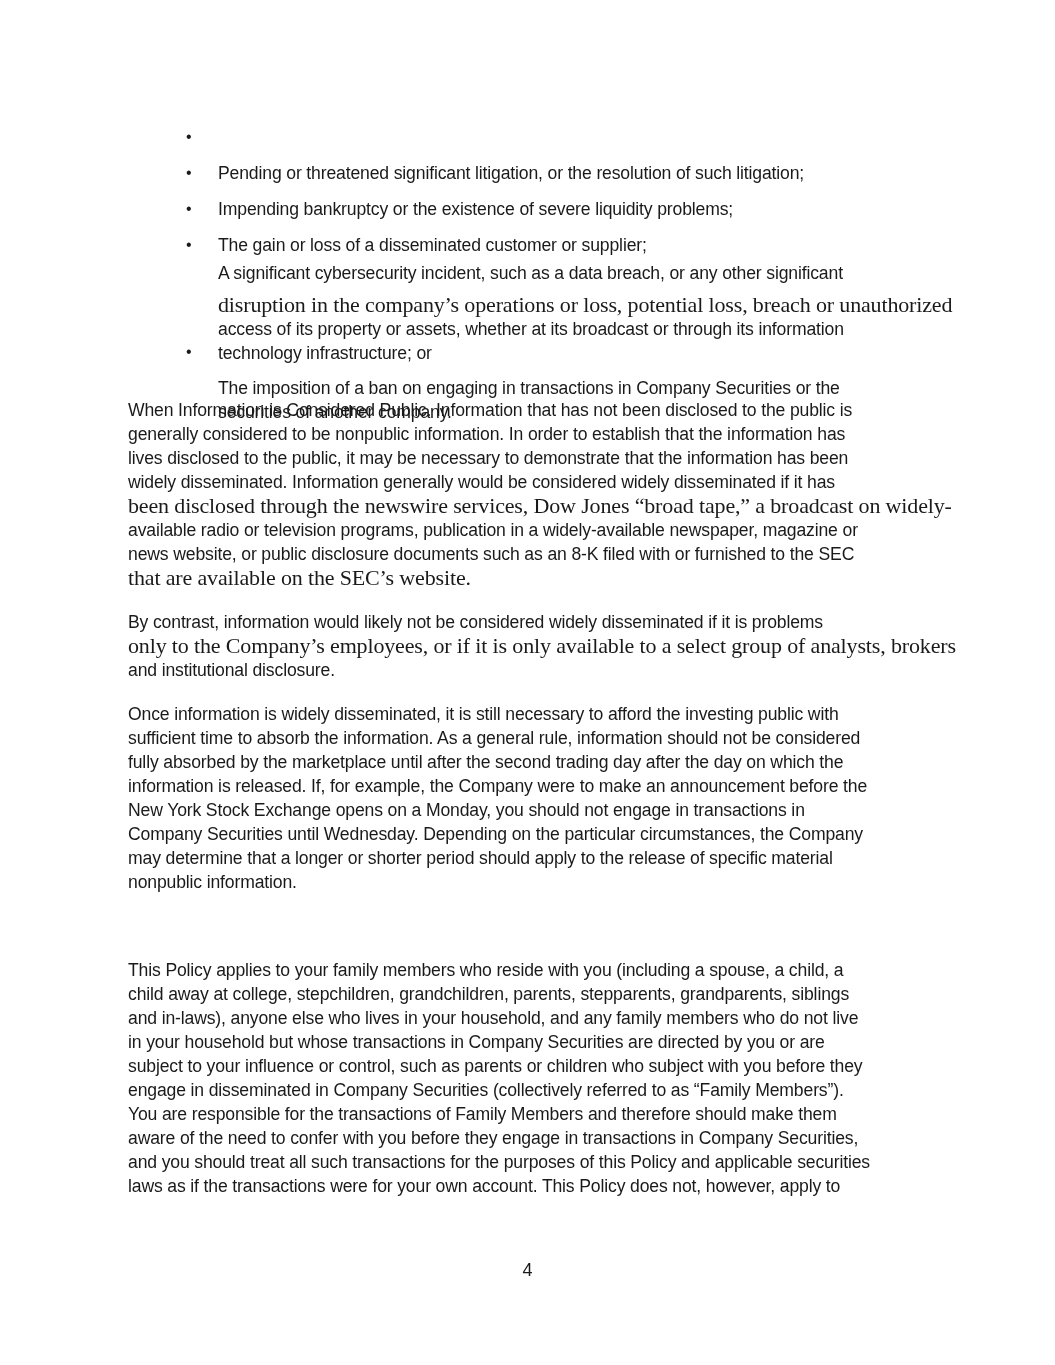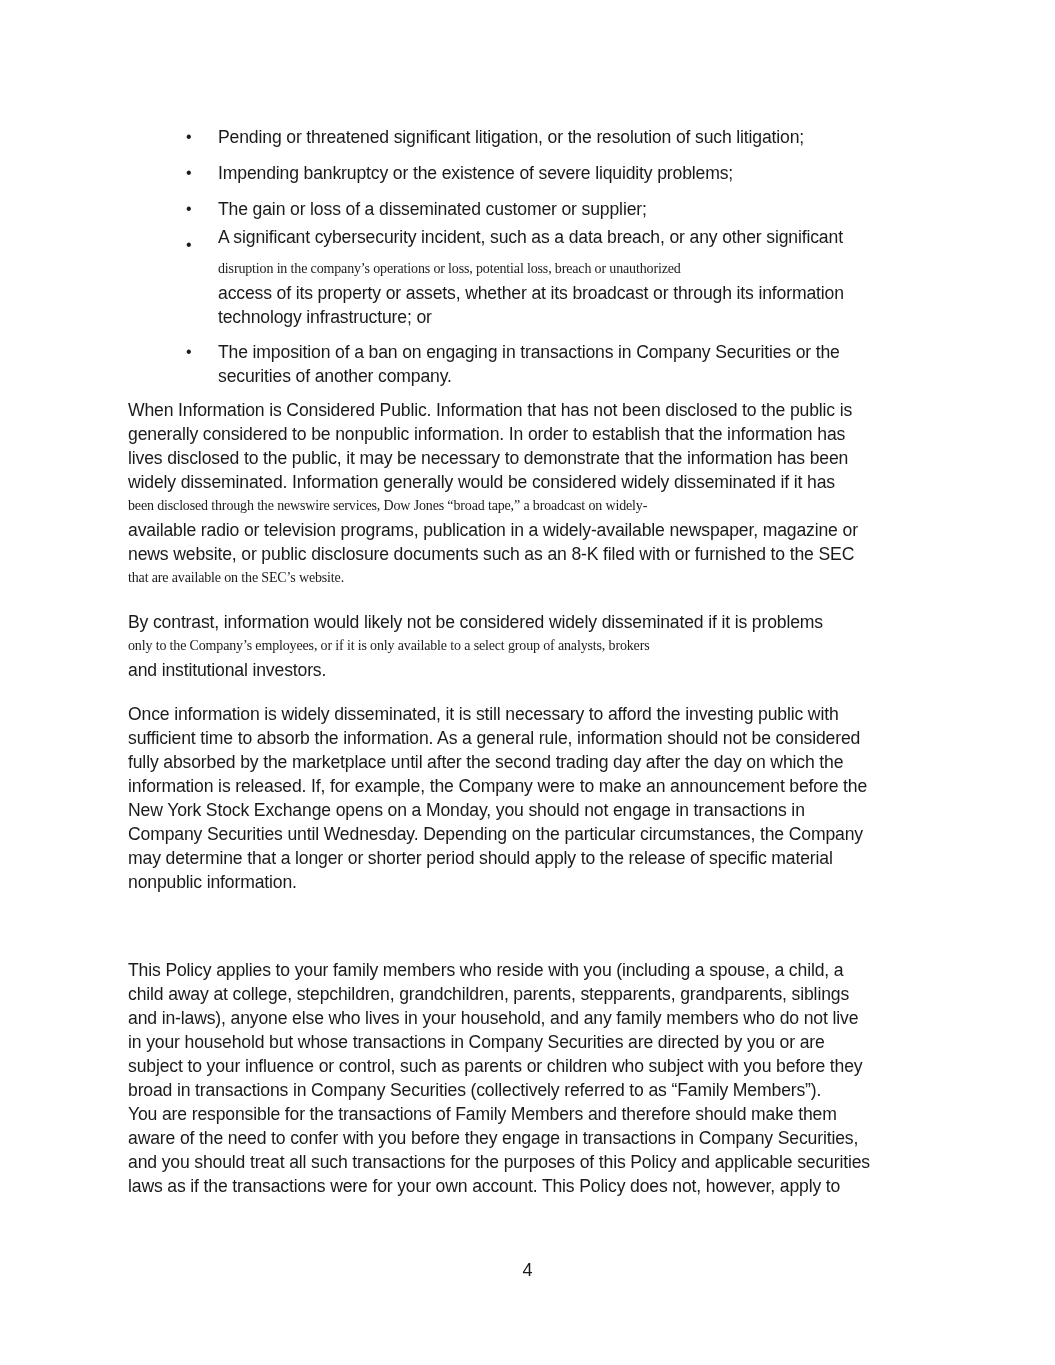--- a/index.html
+++ b/index.html
@@ -26,29 +26,29 @@
       position: absolute;
       left: 128px;
       white-space: nowrap;
       font-size: 17.6px;
       line-height: 24px;
       letter-spacing: -0.15px;
       transform-origin: left top;
     }
     .line.serif {
       font-family: "Liberation Serif", serif;
-      font-size: 14px;
+      font-size: 22px;
     }
     .bullet-dot {
       position: absolute;
       left: 186px;
       font-size: 16px;
       line-height: 24px;
     }
-    .bullet-text { left: 218px; }
+    .bullet-text { left: 218px; margin-top: 36px; }
     .heading {
       text-decoration: underline;
       text-underline-offset: 3px;
       text-decoration-thickness: 1px;
     }
     .page-number {
       position: absolute;
       top: 1258px;
       left: 0;
       width: 1055px;
@@ -95,42 +95,42 @@
     <div class="line" style="top:470px">widely disseminated.  Information generally would be considered widely disseminated if it has</div>
     <div class="line serif" style="top:494px">been disclosed through the newswire services, Dow Jones “broad tape,” a broadcast on widely-</div>
     <div class="line" style="top:518px">available radio or television programs, publication in a widely-available newspaper, magazine or</div>
     <div class="line" style="top:542px">news website, or public disclosure documents such as an 8-K filed with or furnished to the SEC</div>
     <div class="line serif" style="top:566px">that are available on the SEC’s website.</div>
   </div>
 
   <div>
     <div class="line" style="top:610px">By contrast, information would likely not be considered widely disseminated if it is problems</div>
     <div class="line serif" style="top:634px">only to the Company’s employees, or if it is only available to a select group of analysts, brokers</div>
-    <div class="line" style="top:658px">and institutional investors.</div>
+    <div class="line" style="top:658px">and institutional disclosure.</div>
   </div>
 
   <div>
     <div class="line" style="top:702px">Once information is widely disseminated, it is still necessary to afford the investing public with</div>
     <div class="line" style="top:726px">sufficient time to absorb the information. As a general rule, information should not be considered</div>
     <div class="line" style="top:750px">fully absorbed by the marketplace until after the second trading day after the day on which the</div>
     <div class="line" style="top:774px">information is released. If, for example, the Company were to make an announcement before the</div>
     <div class="line" style="top:798px">New York Stock Exchange opens on a Monday, you should not engage in transactions in</div>
     <div class="line" style="top:822px">Company Securities until Wednesday. Depending on the particular circumstances, the Company</div>
     <div class="line" style="top:846px">may determine that a longer or shorter period should apply to the release of specific material</div>
     <div class="line" style="top:870px">nonpublic information.</div>
   </div>
 
 
   <div>
     <div class="line" style="top:958px">This Policy applies to your family members who reside with you (including a spouse, a child, a</div>
     <div class="line" style="top:982px">child away at college, stepchildren, grandchildren, parents, stepparents, grandparents, siblings</div>
     <div class="line" style="top:1006px">and in-laws), anyone else who lives in your household, and any family members who do not live</div>
     <div class="line" style="top:1030px">in your household but whose transactions in Company Securities are directed by you or are</div>
     <div class="line" style="top:1054px">subject to your influence or control, such as parents or children who subject with you before they</div>
-    <div class="line" style="top:1078px">broad in transactions in Company Securities (collectively referred to as “Family Members”).</div>
+    <div class="line" style="top:1078px">engage in disseminated in Company Securities (collectively referred to as “Family Members”).</div>
     <div class="line" style="top:1102px">You are responsible for the transactions of Family Members and therefore should make them</div>
     <div class="line" style="top:1126px">aware of the need to confer with you before they engage in transactions in Company Securities,</div>
     <div class="line" style="top:1150px">and you should treat all such transactions for the purposes of this Policy and applicable securities</div>
     <div class="line" style="top:1174px">laws as if the transactions were for your own account. This Policy does not, however, apply to</div>
   </div>
 
   <div class="page-number">4</div>
 </div>
 
 </body></html>

